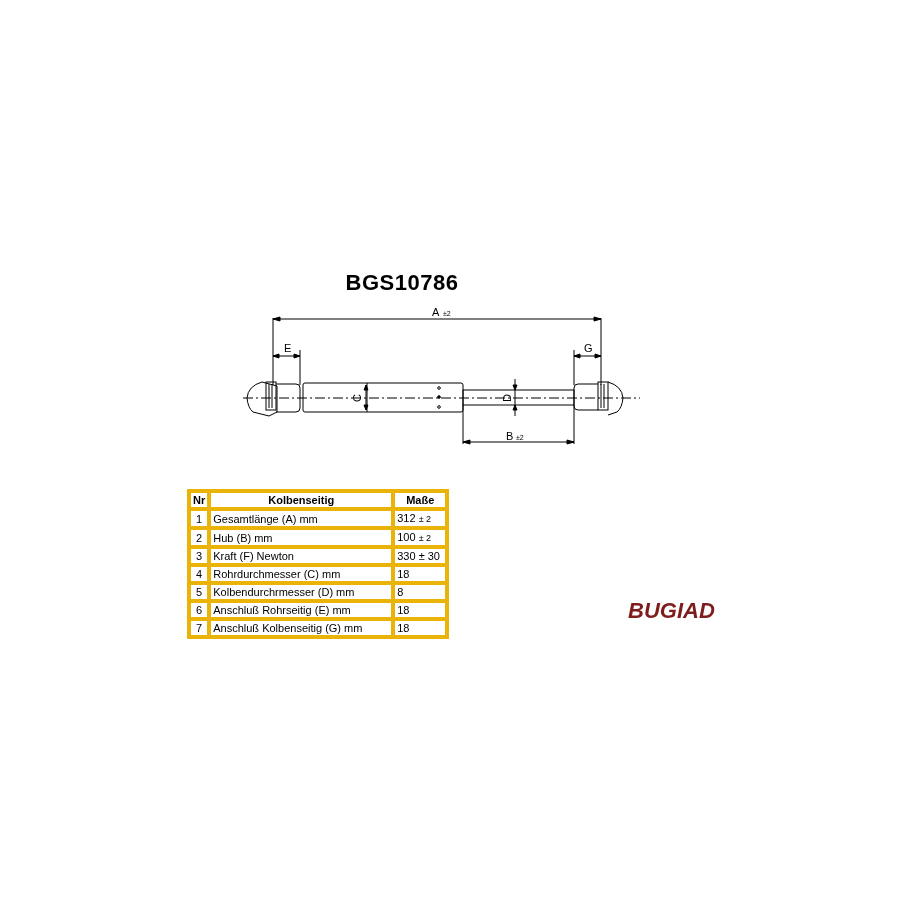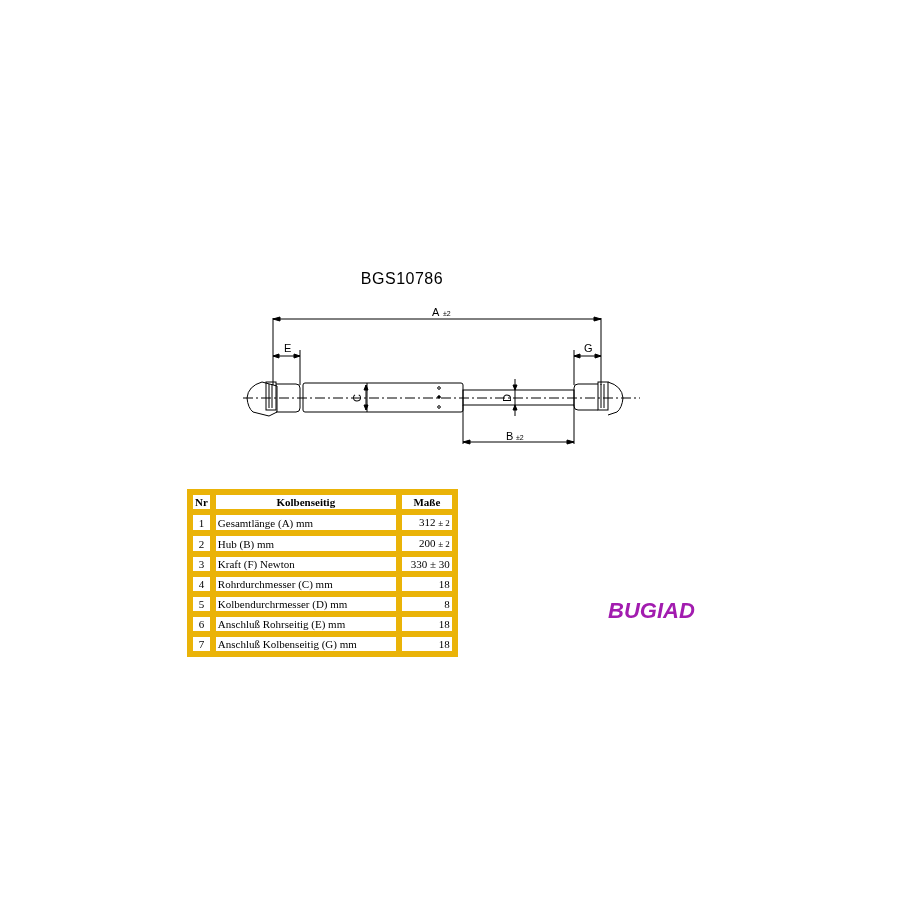--- a/index.html
+++ b/index.html
@@ -1,27 +1,27 @@
 <!DOCTYPE html>
 <html><head>
 <meta charset="utf-8">
 <style>
   html, body { margin:0; padding:0; background:#ffffff; }
   body { width:900px; height:900px; position:relative; overflow:hidden; font-family:"Liberation Sans", sans-serif; }
-  .title { position:absolute; left:0; width:804px; top:270px; text-align:center; font-weight:normal; font-size:16px; color:#000; letter-spacing:0.5px; }
+  .title { position:absolute; left:0; width:804px; top:270px; text-align:center; font-weight:bold; font-size:22px; color:#000; letter-spacing:0.5px; }
   svg.diagram { position:absolute; left:0; top:0; }
   .dimlbl { font-family:"Liberation Sans", sans-serif; font-size:11px; fill:#000; }
   .tol { font-size:7px; }
   table.spec { position:absolute; left:187px; top:489px; border-collapse:collapse; font-size:11px; color:#000; }
-  table.spec th, table.spec td { border:6px solid #eab308; padding:0 2px; height:14px; line-height:14px; white-space:nowrap;font-family:Liberation Serif, serif; }
+  table.spec th, table.spec td { border:4px solid #eab308; padding:0 2px; height:14px; line-height:14px; white-space:nowrap; }
   table.spec th { font-weight:bold; text-align:center; }
   table.spec td.nr { text-align:center; width:12px; }
   table.spec td.spec { width:176px;margin-top:16px; }
-  table.spec td.val { text-align:right; width:46px; }
-  .logo { position:absolute; left:608px; top:598px; font-family:"Liberation Sans", sans-serif; font-weight:bold; font-style:italic; font-size:22px; color:#a21caf; letter-spacing:0px; }
+  table.spec td.val { text-align:left; width:46px; }
+  .logo { position:absolute; left:628px; top:598px; font-family:"Liberation Sans", sans-serif; font-weight:bold; font-style:italic; font-size:22px; color:#7f1d1d; letter-spacing:0px; }
   .logo-stripes { position:absolute; left:690px; top:602px; width:32px; height:20px; background:repeating-linear-gradient(180deg, #9fb9d8 0 2px, #ffffff 2px 4px); opacity:0.8; z-index:-1; }
 </style>
 </head>
 <body>
 
 <div class="title">BGS10786</div>
 
 <svg class="diagram" width="900" height="900">
   <g stroke="#000" fill="none" stroke-width="1">
 
@@ -95,21 +95,21 @@
   </thead>
   <tbody>
     <tr>
       <td class="nr">1</td>
       <td class="spec">Gesamtlänge (A) mm</td>
       <td class="val"><span>312</span> <span style="font-size:9px">± 2</span></td>
     </tr>
     <tr>
       <td class="nr">2</td>
       <td class="spec">Hub (B)  mm</td>
-      <td class="val"><span>200</span> <span style="font-size:9px">± 2</span></td>
+      <td class="val"><span>100</span> <span style="font-size:9px">± 2</span></td>
     </tr>
     <tr>
       <td class="nr">3</td>
       <td class="spec">Kraft (F) Newton</td>
       <td class="val"><span>330</span> <span style="font-size:11px">± 30</span></td>
     </tr>
     <tr>
       <td class="nr">4</td>
       <td class="spec">Rohrdurchmesser (C) mm</td>
       <td class="val">18</td>

